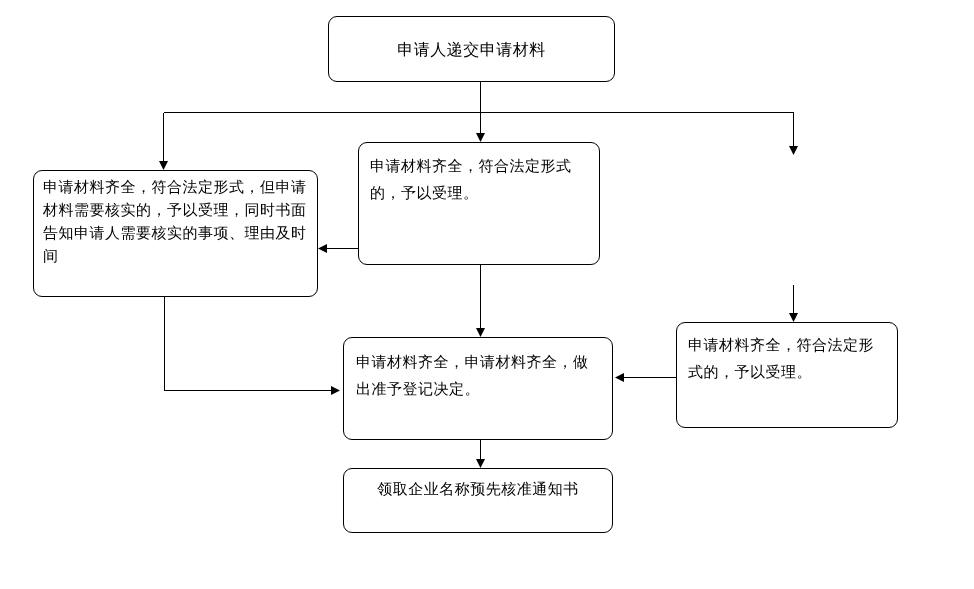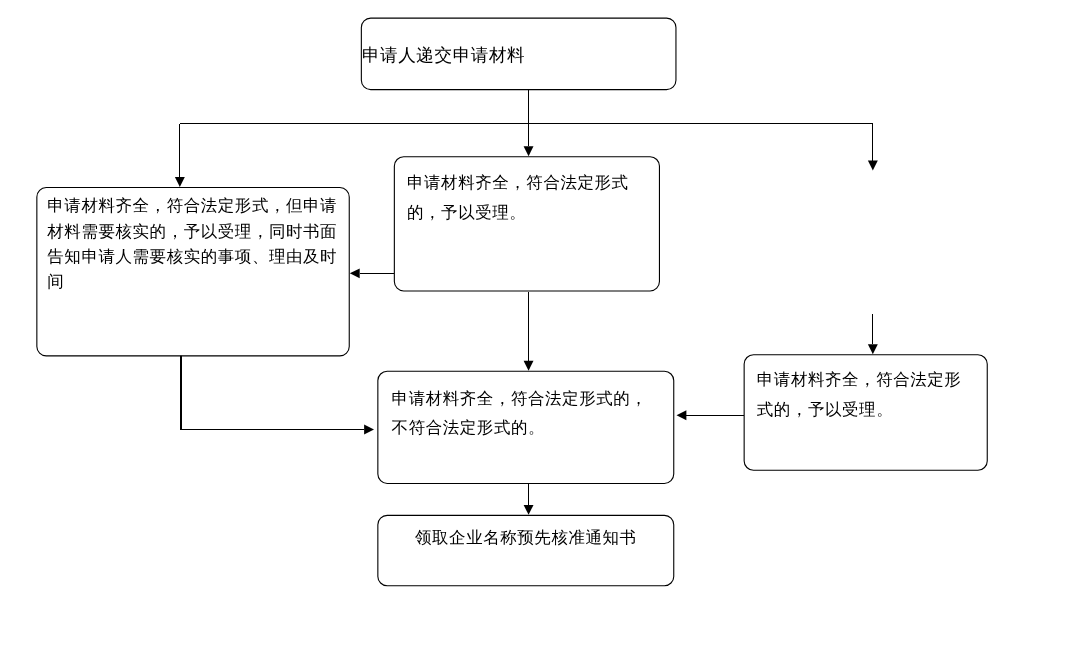--- a/index.html
+++ b/index.html
@@ -40,25 +40,25 @@
     border: 1px solid #000000;
     border-radius: 9px;
     font-size: 15px;
     line-height: 25px;
     letter-spacing: 0.5px;
   }
   .node span { display: block; }
 
   .node-submit {
     left: 328px; top: 16px; width: 287px; height: 66px;
-    display: flex; align-items: center; justify-content: flex-start;
+    display: flex; align-items: center; justify-content: center;
     font-size: 16px; text-align: center;
   }
   .node-verify {
-    left: 33px; top: 170px; width: 285px; height: 154px;
+    left: 33px; top: 170px; width: 285px; height: 127px;
     padding: 5px 9px; line-height: 23px;
   }
   .node-accept {
     left: 358px; top: 142px; width: 242px; height: 123px;
     padding: 10px 11px; line-height: 27px;
   }
   .node-incomplete {
     left: 675px; top: 155px; width: 225px; height: 130px;
     padding: 8px 11px; line-height: 27px;
   }
@@ -144,20 +144,20 @@
   <div class="node node-accept">
     <span>申请材料齐全，符合法定形式的，予以受理。</span>
   </div>
 
 
   <div class="node node-resubmit">
     <span>申请材料齐全，符合法定形式的，予以受理。</span>
   </div>
 
   <div class="node node-decision">
-    <span>申请材料齐全，符合法定形式的，不符合法定形式的。</span>
+    <span>申请材料齐全，申请材料齐全，做出准予登记决定。</span>
   </div>
 
   <div class="node node-receive">
     <span>领取企业名称预先核准通知书</span>
   </div>
 
 </div>
 
 </body></html>

